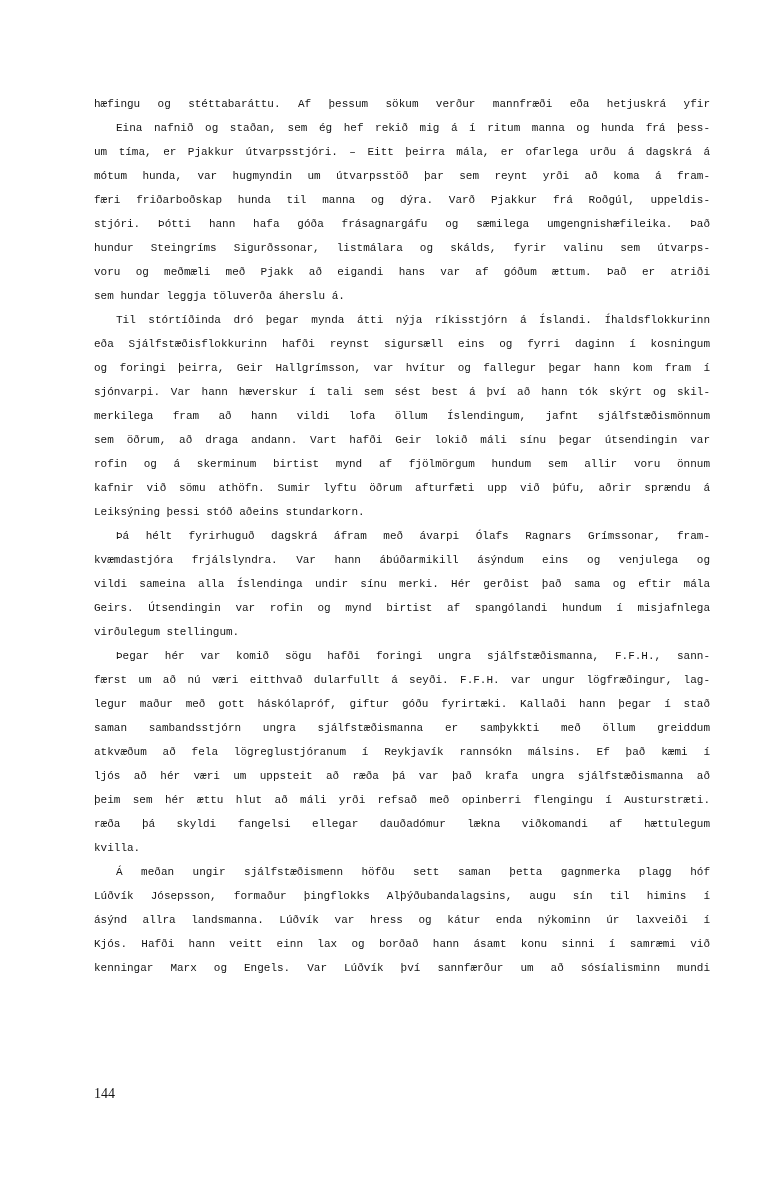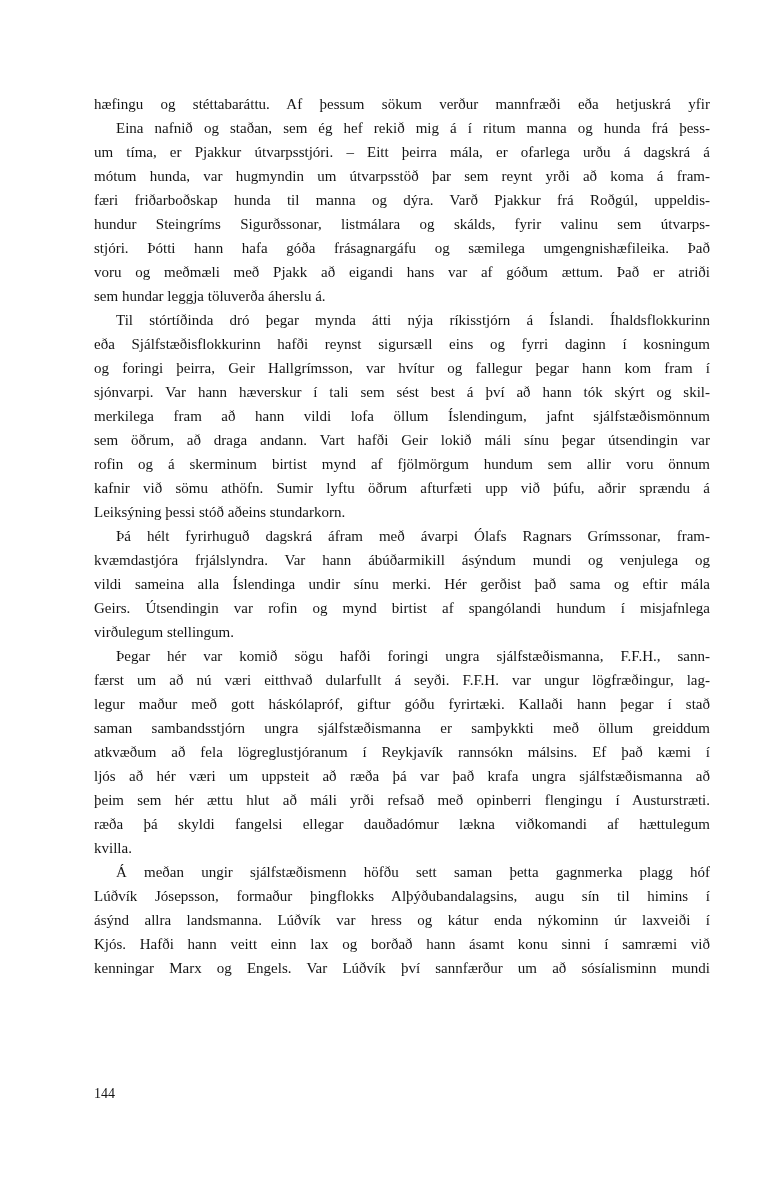--- a/index.html
+++ b/index.html
@@ -21,25 +21,26 @@
       top: 92px;
       width: 616px;
     }
     .para {
       margin: 0;
     }
     .line {
       display: block;
       height: 24px;
       line-height: 24px;
-      font-size: 15px;
+      font-size: 11px;
       text-align: justify;
       text-align-last: justify;
       white-space: nowrap;
       overflow: visible;
+      font-family: Liberation Mono, monospace;
     }
     .line.indent {
       padding-left: 22px;
     }
     .line.last {
       text-align-last: left;
     }
     .page-number {
       position: absolute;
       left: 94px;
@@ -56,41 +57,41 @@
 
   <p class="para">
     <span class="line">hæfingu og stéttabaráttu. Af þessum sökum verður mannfræði eða hetjuskrá yfir</span>
   </p>
 
   <p class="para">
     <span class="line indent">Eina nafnið og staðan, sem ég hef rekið mig á í ritum manna og hunda frá þess-</span>
     <span class="line">um tíma, er Pjakkur útvarpsstjóri. – Eitt þeirra mála, er ofarlega urðu á dagskrá á</span>
     <span class="line">mótum hunda, var hugmyndin um útvarpsstöð þar sem reynt yrði að koma á fram-</span>
     <span class="line">færi friðarboðskap hunda til manna og dýra. Varð Pjakkur frá Roðgúl, uppeldis-</span>
+    <span class="line">stjóri. Þótti hann hafa góða frásagnargáfu og sæmilega umgengnishæfileika. Það</span>
     <span class="line">hundur Steingríms Sigurðssonar, listmálara og skálds, fyrir valinu sem útvarps-</span>
-    <span class="line">stjóri. Þótti hann hafa góða frásagnargáfu og sæmilega umgengnishæfileika. Það</span>
     <span class="line">voru og meðmæli með Pjakk að eigandi hans var af góðum ættum. Það er atriði</span>
     <span class="line last">sem hundar leggja töluverða áherslu á.</span>
   </p>
 
   <p class="para">
     <span class="line indent">Til stórtíðinda dró þegar mynda átti nýja ríkisstjórn á Íslandi. Íhaldsflokkurinn</span>
     <span class="line">eða Sjálfstæðisflokkurinn hafði reynst sigursæll eins og fyrri daginn í kosningum</span>
     <span class="line">og foringi þeirra, Geir Hallgrímsson, var hvítur og fallegur þegar hann kom fram í</span>
     <span class="line">sjónvarpi. Var hann hæverskur í tali sem sést best á því að hann tók skýrt og skil-</span>
     <span class="line">merkilega fram að hann vildi lofa öllum Íslendingum, jafnt sjálfstæðismönnum</span>
     <span class="line">sem öðrum, að draga andann. Vart hafði Geir lokið máli sínu þegar útsendingin var</span>
     <span class="line">rofin og á skerminum birtist mynd af fjölmörgum hundum sem allir voru önnum</span>
     <span class="line">kafnir við sömu athöfn. Sumir lyftu öðrum afturfæti upp við þúfu, aðrir sprændu á</span>
     <span class="line last">Leiksýning þessi stóð aðeins stundarkorn.</span>
   </p>
 
   <p class="para">
     <span class="line indent">Þá hélt fyrirhuguð dagskrá áfram með ávarpi Ólafs Ragnars Grímssonar, fram-</span>
-    <span class="line">kvæmdastjóra frjálslyndra. Var hann ábúðarmikill ásýndum mundi og venjulega og</span>
+    <span class="line">kvæmdastjóra frjálslyndra. Var hann ábúðarmikill ásýndum eins og venjulega og</span>
     <span class="line">vildi sameina alla Íslendinga undir sínu merki. Hér gerðist það sama og eftir mála</span>
     <span class="line">Geirs. Útsendingin var rofin og mynd birtist af spangólandi hundum í misjafnlega</span>
     <span class="line last">virðulegum stellingum.</span>
   </p>
 
   <p class="para">
     <span class="line indent">Þegar hér var komið sögu hafði foringi ungra sjálfstæðismanna, F.F.H., sann-</span>
     <span class="line">færst um að nú væri eitthvað dularfullt á seyði. F.F.H. var ungur lögfræðingur, lag-</span>
     <span class="line">legur maður með gott háskólapróf, giftur góðu fyrirtæki. Kallaði hann þegar í stað</span>
     <span class="line">saman sambandsstjórn ungra sjálfstæðismanna er samþykkti með öllum greiddum</span>

